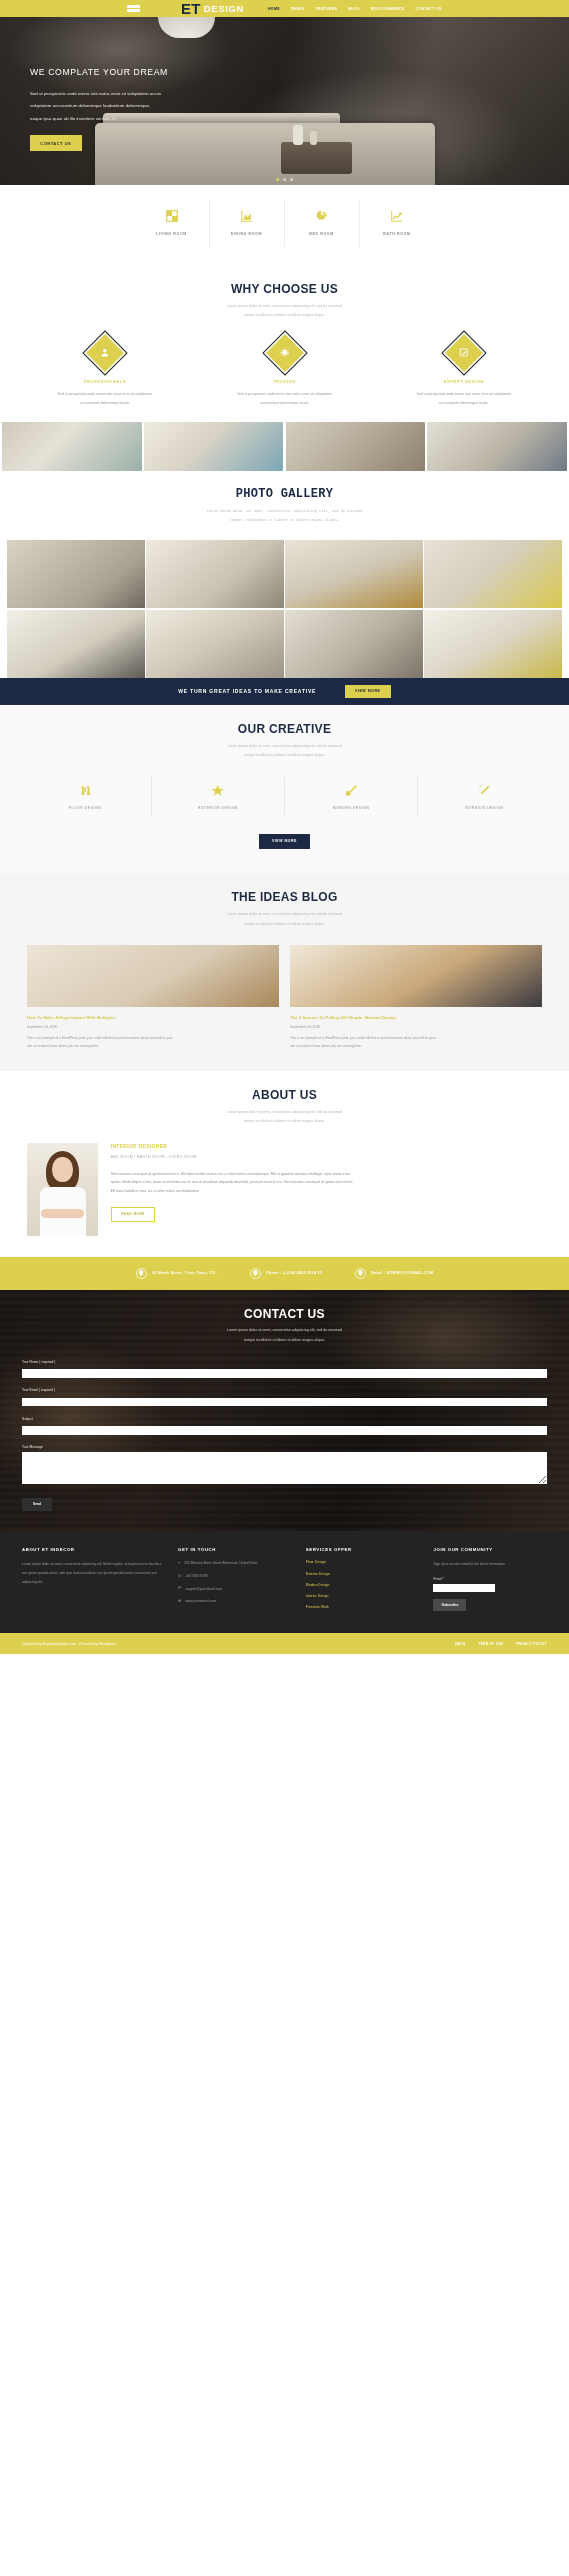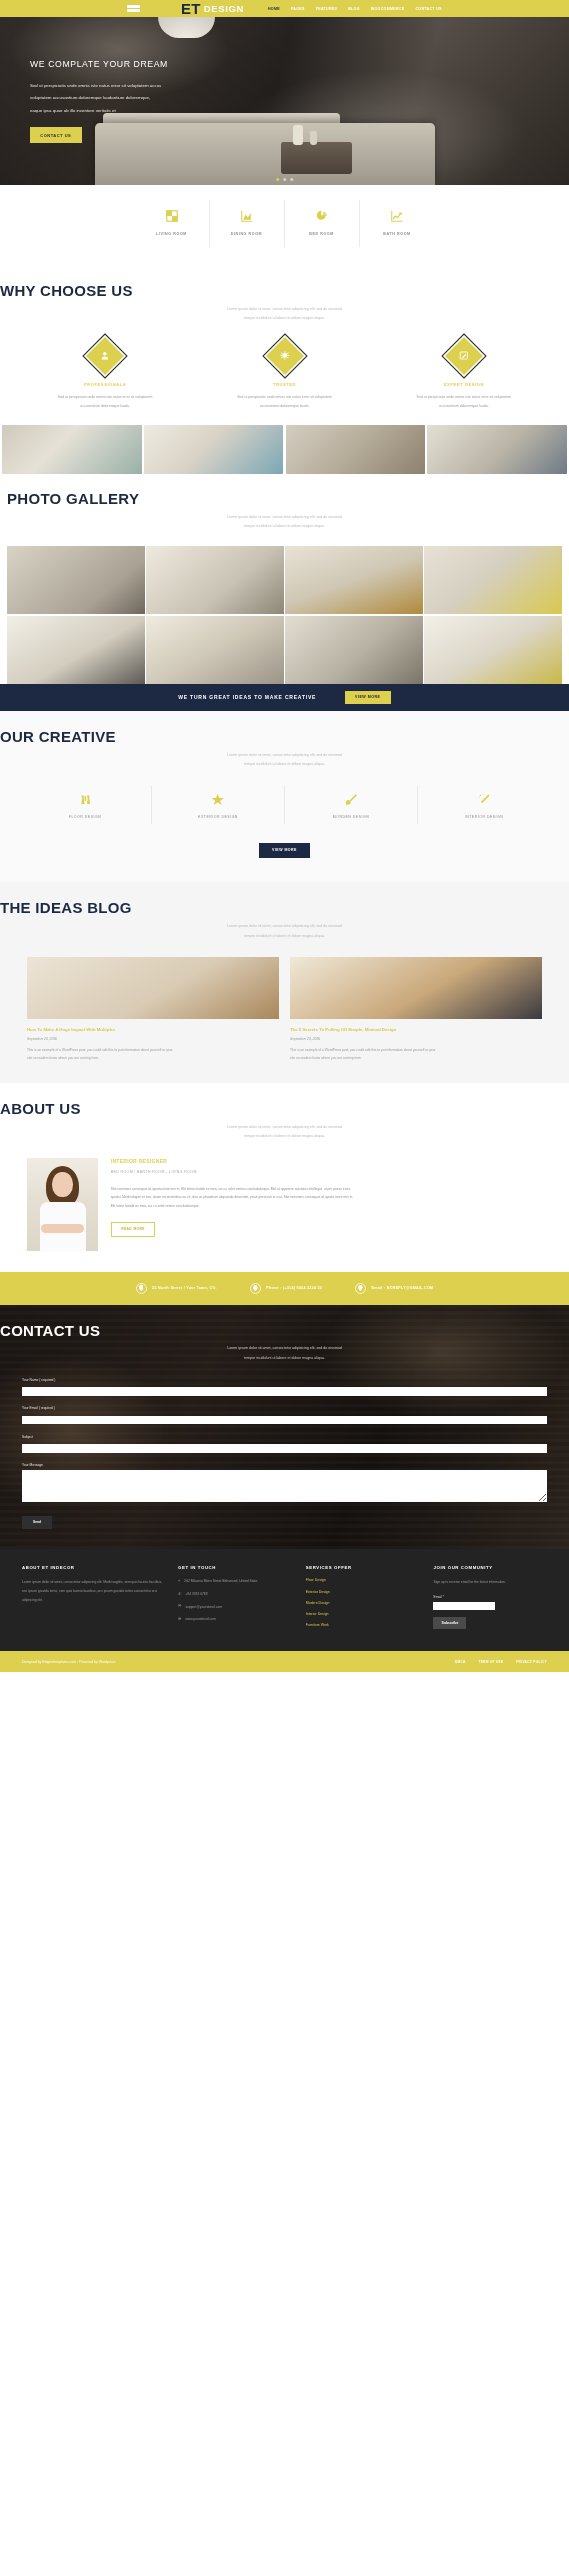--- a/index.html
+++ b/index.html
@@ -45,41 +45,41 @@
     border-radius:4.7px 4.7px 0 0;
     box-shadow:0 -1.6px 8px rgba(0,0,0,.35);
   }
   .hero .sofa-back{position:absolute;left:103px;bottom:47px;width:237px;height:25px;background:linear-gradient(180deg,#d6d0c3,#b4ae a2);background:linear-gradient(180deg,#d6d0c3,#b4aea2);border-radius:4px;}
   .hero .lamp{position:absolute;left:158px;top:0;width:57px;height:20.6px;background:radial-gradient(ellipse at 50% 100%, #efece4, #cfcac0);border-radius:0 0 32px 32px;}
   .hero .lampcord{position:absolute;left:186px;top:0;width:0.8px;height:11px;background:#8a8378;}
   .hero .table{position:absolute;left:281px;bottom:11px;width:71px;height:32px;background:linear-gradient(180deg,#6b5f52,#4a4139);border-radius:2.4px;}
   .hero .vase{position:absolute;left:293px;bottom:40px;width:9.5px;height:20.6px;background:#e7e2d6;border-radius:3.2px;}
   .hero .vase2{position:absolute;left:310px;bottom:40px;width:7.1px;height:14.2px;background:#d8d2c4;border-radius:2.4px;}
 
-  .hero-inner { position:relative; z-index:3; padding:42px 0 0 30px; }
+  .hero-inner { position:relative; z-index:3; padding:30px 0 0 30px;margin-top:20px; }
   .hero-sub { font-size:8.7px; color:#fff; letter-spacing:0.6px; font-weight:300; }
   .hero-title { font-size:15px; font-weight:bold; color:#edd23f; letter-spacing:0.3px; margin-top:7.1px; }
   .hero-p { font-size:4.4px; color:#e8e6e0; line-height:2.9; margin-top:10.3px; max-width:237px; }
   .hero-btn {
     margin-top:9.5px; display:inline-block; background:#ddd04f; color:#2c2c2c;
     font-size:4px; font-weight:bold; letter-spacing:0.5px; padding:5.5px 10.3px; border:none; cursor:pointer;
   }
   .hero-dots{position:absolute;left:50%;bottom:4.7px;transform:translateX(-50%);display:flex;gap:4px;z-index:4;}
   .hero-dots i{width:3.2px;height:3.2px;border-radius:50%;background:rgba(255,255,255,.55);display:block;}
   .hero-dots i.on{background:#ddd04f;}
 
   
   .feature-strip { display:flex; justify-content:center; padding:14.2px 0 17.4px; background:#fff; }
   .fbox { width:75px; padding:8px 0; text-align:center; border-right:0.8px solid #eceaea; }
   .fbox:last-child{border-right:none;}
   .fbox .fi { height:17.4px; display:flex; align-items:center; justify-content:center; color:#ddd04f; }
   .fbox .flabel { margin-top:7.1px; font-size:3.6px; letter-spacing:0.6px; color:#8d8d8d; font-weight:bold; }
 
   
-  .sec-title { font-size:15px; font-weight:bold; color:#1d2943; letter-spacing:0.3px; }
+  .sec-title { text-align:center; font-size:12px; font-weight:bold; color:#1d2943; letter-spacing:0.3px; }
   .sec-desc { text-align:center; font-size:3.6px; color:#b9b9b9; line-height:2.7; margin-top:5.5px; }
 
   
   .why { padding:17.4px 0 14.2px; background:#fff; }
   .why-cols { display:flex; justify-content:center; gap:17.4px; margin-top:16px; padding:0 14.2px; }
   .why-col { width:162px; text-align:center; }
   .diamond { width:32px; height:32px; margin:0 auto; background:#ddd04f; transform:rotate(45deg);
              border:1.2px solid #1d2943; box-shadow:inset 0 0 0 1.6px #fff; display:flex; align-items:center; justify-content:center; }
   .diamond .dg { transform:rotate(-45deg); color:#fff; }
   .why-name { margin-top:10.3px; font-size:4px; font-weight:bold; color:#ddd04f; letter-spacing:0.6px; }
@@ -87,21 +87,21 @@
 
   
   .thumb-row { display:flex; gap:2.4px; padding:0 2.4px; }
   .thumb { flex:1; height:49px; border-radius:0.8px; }
   .t1{background:linear-gradient(135deg,#cfc9bd 0%,#e6e1d6 40%,#9ab0a8 100%);}
   .t2{background:linear-gradient(135deg,#efeae0 0%,#d8d2c6 45%,#7ba7b5 100%);}
   .t3{background:linear-gradient(135deg,#d4cec1 0%,#b5ab99 50%,#8d8170 100%);}
   .t4{background:linear-gradient(135deg,#e4dfd4 0%,#b9b3a6 55%,#6e7a86 100%);}
 
   
-  .gallery-wrap { padding:16px 7px 0; background:#fff; }
+  .gallery-wrap { padding:16px 7px 0; background:#fff;font-family:Liberation Mono, monospace; }
   .grid { display:grid; grid-template-columns:repeat(4,1fr); gap:1.6px; margin-top:14.2px; }
   .cell { height:68px; }
   .g1{background:linear-gradient(140deg,#d9d3c6,#a9a294 70%,#6e675c);}
   .g2{background:linear-gradient(140deg,#efeade,#c8c2b4 60%,#8d8778);}
   .g3{background:linear-gradient(160deg,#e8e3d7,#cfc7b4 50%,#b08a3c);}
   .g4{background:linear-gradient(140deg,#e7e2d6,#d5cfc0 45%,#d9c84f);}
   .g5{background:linear-gradient(150deg,#f2efe7,#d3cdbf 55%,#5d5a54);}
   .g6{background:linear-gradient(150deg,#efebe0,#cfc8b7 50%,#9c9versión);background:linear-gradient(150deg,#efebe0,#cfc8b7 50%,#9c9488);}
   .g7{background:linear-gradient(140deg,#e3ded2,#b7b1a3 55%,#7b7468);}
   .g8{background:linear-gradient(150deg,#f3f0e8,#dcd6c8 50%,#c9b84a);}

